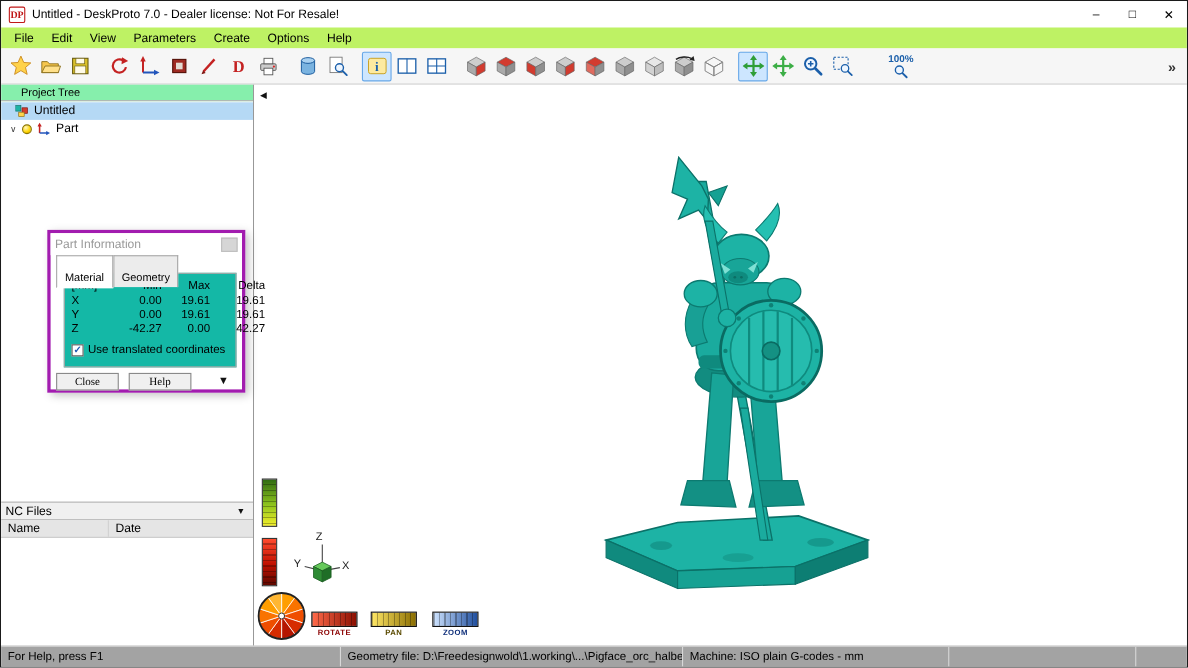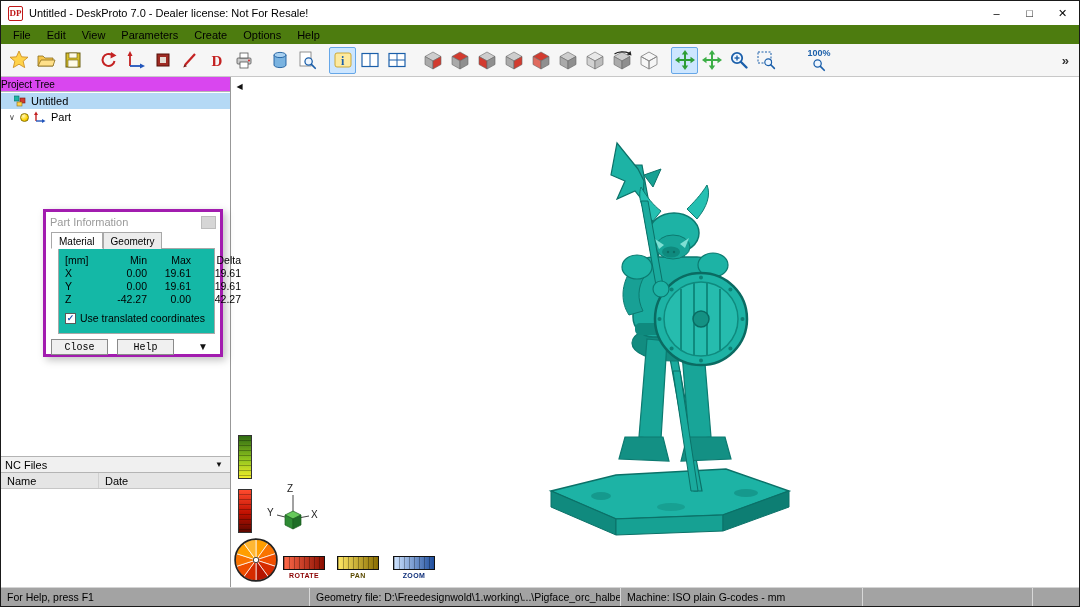--- a/index.html
+++ b/index.html
@@ -8,37 +8,37 @@
   .window{position:relative;width:1080px;height:607px;border:1px solid #1a1a1a;background:#fff;overflow:hidden}
 
   
   .titlebar{position:absolute;top:0;left:0;right:0;height:24px;background:#fff;display:flex;align-items:center}
   .app-logo{width:15px;height:15px;margin:0 6px 0 7px;color:#c01818;font-weight:bold;font-size:9px;font-family:"Liberation Serif",serif;border:1px solid #c01818;display:flex;align-items:center;justify-content:center;border-radius:2px}
   .title-text{font-size:11px}
   .win-controls{margin-left:auto;display:flex;height:24px}
   .win-btn{width:33px;height:24px;display:flex;align-items:center;justify-content:center;font-size:11px;cursor:default}
 
   
-  .menubar{position:absolute;top:24px;left:0;right:0;height:19px;background:#4d7c0f;display:flex;align-items:center;padding-left:4px}
+  .menubar{position:absolute;top:24px;left:0;right:0;height:19px;background:#bef264;display:flex;align-items:center;padding-left:4px}
   .menu-item{padding:2px 8px}
 
   
   .toolbar{position:absolute;top:43px;left:0;right:0;height:33px;background:#f6f6f6;border-bottom:1px solid #c8c8c8;display:flex;align-items:center;padding:0 4px}
   .tbtn{width:27px;height:27px;display:flex;align-items:center;justify-content:center;border:1px solid transparent;border-radius:2px}
   .tbtn.active{border:1px solid #66a7e8;background:#cde6ff}
   .tb-sep{width:9px;height:27px}
   .ic{width:20px;height:20px}
   .zoom100{display:flex;flex-direction:column;align-items:center;width:32px;margin-left:24px}
   .zoom100 span{color:#1b5faa;font-size:9px;font-weight:bold;line-height:9px}
   .zoom100 svg{width:14px;height:14px}
   .overflow{margin-left:auto;margin-right:6px;font-size:13px;color:#333;font-weight:bold}
 
   
   .left-panel{position:absolute;top:76px;left:0;width:230px;bottom:19px;background:#fff;border-right:1px solid #989898}
-  .ph{height:15px;background:#d946ef;border-bottom:1px solid #b4b4b4;display:flex;align-items:center;padding:0 0;font-size:10px}
+  .ph{height:15px;background:#86efac;border-bottom:1px solid #b4b4b4;display:flex;align-items:center;padding:0 18px;font-size:10px}
   .tree{position:absolute;top:15px;left:0;right:0;height:364px;overflow:hidden}
   .trow{height:16px;display:flex;align-items:center;font-size:11px}
   .trow .lbl{padding:0 3px;white-space:nowrap}
   .trow.sel{background:#addcf5;background:#b5d9f5}
   .texp{width:10px;text-align:center;font-size:8px;color:#444;margin-left:6px}
   .mini{width:12px;height:12px;margin:0 2px;flex:none}
   .bulb{width:9px;height:9px;border-radius:50%;background:radial-gradient(circle at 35% 30%,#fff8c0,#ffd400 60%,#c89a00);border:1px solid #8a7400;margin:0 3px;flex:none}
 
   
   .nc-header{position:absolute;top:379px;left:0;right:0;height:17px;background:#f0f0f0;border-top:1px solid #b4b4b4;border-bottom:1px solid #b4b4b4;display:flex;align-items:center;padding:0 4px}
@@ -71,31 +71,31 @@
   .axis{position:absolute;left:30px;top:408px;width:64px;height:52px}
   .ax{position:absolute;font-size:10px;color:#222}
   .az{left:26px;top:-2px}.ay{left:6px;top:22px}.axx{left:50px;top:24px}
 
   
   .dialog{position:absolute;left:42px;top:208px;width:180px;height:148px;background:#fff;border:3px solid #a21caf;box-shadow:3px 3px 8px rgba(0,0,0,.25);z-index:10}
   .dlg-title{height:20px;display:flex;align-items:center;padding:0 4px;background:#fff}
   .dlg-title-text{color:#9a9a9a;font-size:11px}
   .dlg-closebox{margin-left:auto;width:15px;height:13px;background:#d6d6d6;border:1px solid #bdbdbd}
   .dlg-tabs{display:flex;padding-left:5px;height:17px;position:relative;z-index:2}
-  .tab{padding:3px 7px;border:1px solid #a8a8a8;border-bottom:none;background:#ececec;font-size:10px}
+  .tab{padding:14px 7px;border:1px solid #a8a8a8;border-bottom:none;background:#ececec;font-size:10px}
   .tab.active{background:#fff;position:relative;top:0px;border-bottom:1px solid #fff}
   .dlg-page{margin:-1px 5px 0 12px;border:1px solid #a8a8a8;background:#14b8a6;height:86px;padding:5px 6px 0 6px}
   .pi-table{display:grid;grid-template-columns:42px 44px 44px 50px;row-gap:1px;font-size:10.5px}
   .pi-table .th{font-weight:normal}
   .pi-table .num{text-align:right;padding-right:4px}
   .pi-check{display:flex;align-items:center;margin-top:7px;font-size:10.5px}
   .cb{width:11px;height:11px;border:1px solid #5a5a5a;background:#fff;display:flex;align-items:center;justify-content:center;margin-right:4px}
   .cb i{font-style:normal;font-size:9px;color:#1a56b0;line-height:9px;font-weight:bold}
   .dlg-buttons{display:flex;gap:9px;margin:5px 0 0 5px;position:relative}
-  .dlg-buttons button{width:57px;height:16px;background:#f0f0f0;border:1px solid #8a8a8a;font-size:10px;font-family:Liberation Mono, monospace}
+  .dlg-buttons button{width:57px;height:16px;background:#f0f0f0;border:1px solid #8a8a8a;font-size:10px;font-family:Liberation Serif, serif}
   .dlg-more{position:absolute;right:12px;top:2px;font-size:10px;color:#111}
 
   
   .statusbar{position:absolute;bottom:0;left:0;right:0;height:19px;background:#a3a3a3;border-top:1px solid #d4d4d4;display:flex;align-items:center;font-size:10.5px}
   .sb{height:100%;display:flex;align-items:center;padding:0 6px;border-right:1px solid #d8d8d8;white-space:nowrap;overflow:hidden}
   .sb1{width:309px}.sb2{width:311px}.sb3{width:242px}.sb4{width:170px}.sb5{flex:1;border-right:none}
 </style>
 </head>
 <body>
 

